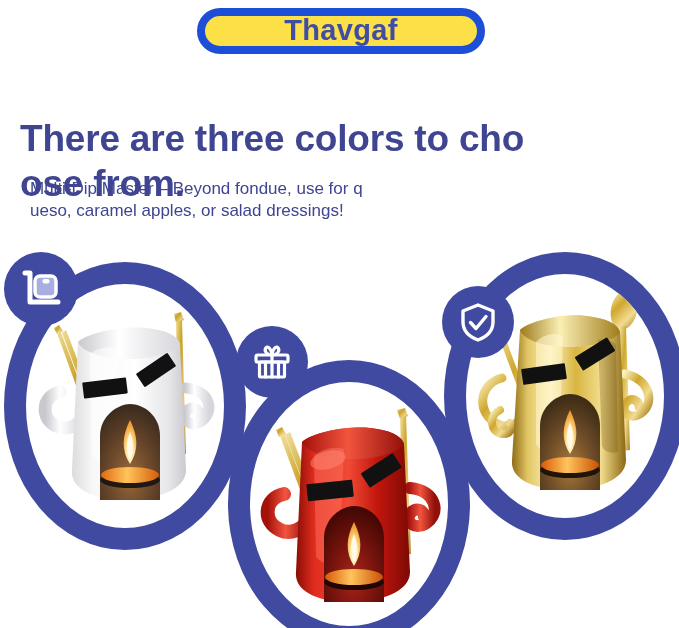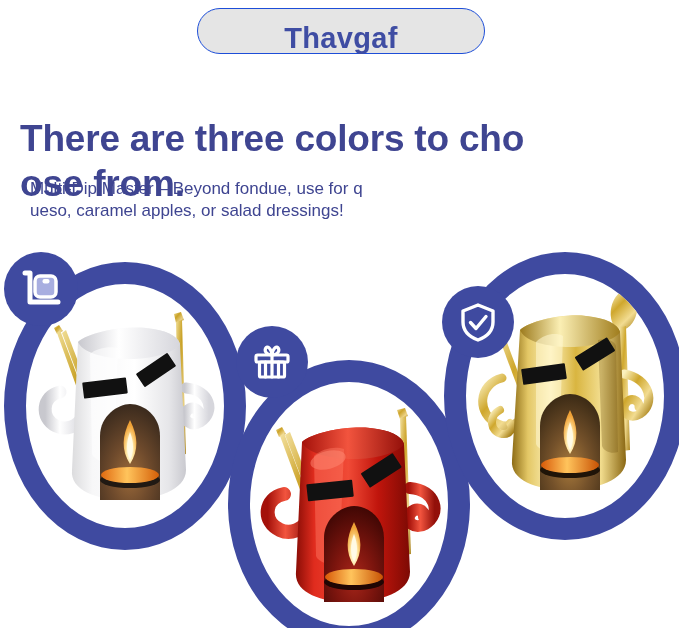--- a/index.html
+++ b/index.html
@@ -8,24 +8,24 @@
     background: #ffffff;
     font-family: "Liberation Sans", sans-serif;
     overflow: hidden;
   }
   .page { position: relative; width: 679px; height: 628px; background: #fff; }
 
   
   .brand-pill {
     position: absolute; left: 197px; top: 8px;
     width: 288px; height: 46px;
-    border: 1px solid #1d4ed8;
+    border: 8px solid #1d4ed8;
     border-radius: 24px;
-    background: #e5e5e5;
-    display: flex; align-items: flex-end; justify-content: center;
+    background: #fde047;
+    display: flex; align-items: flex-start; justify-content: center;
   }
   .brand-pill .brand-text {
     color: #3f4da3;
     font-size: 29px;
     font-weight: bold;
     letter-spacing: 0.3px;
     line-height: 1;
   }
 
   

